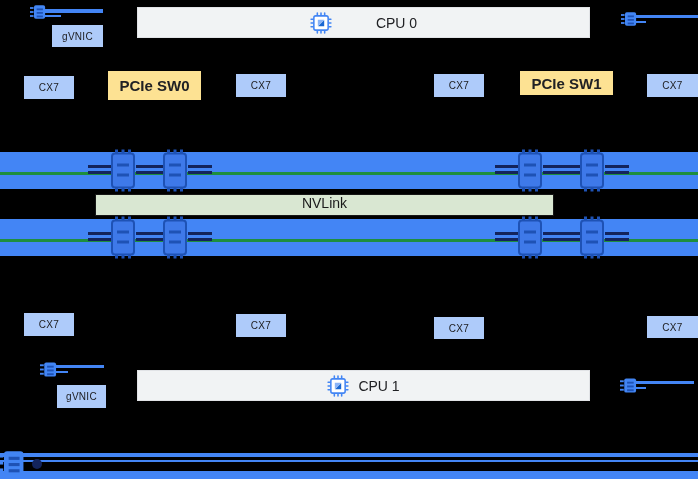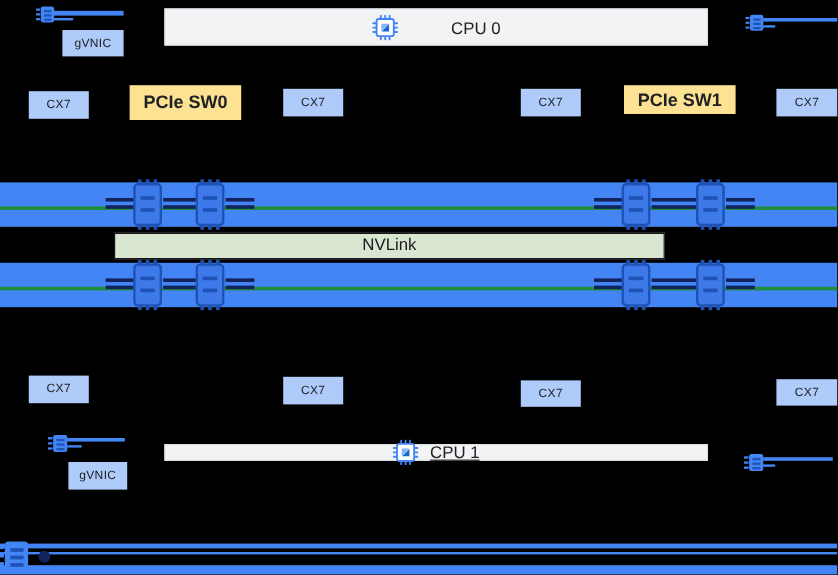--- a/index.html
+++ b/index.html
@@ -181,21 +181,21 @@
         <use href="#sym-nic-chip"></use>
       </svg>
     <div class="hline" style="left:16px;top:4px;width:48px;height:3px;"></div>
     <div class="hline" style="left:16px;top:10px;width:12px;height:2px;"></div>
   </div>
 
   <div class="box blue" style="left:57px;top:385px;width:49px;height:23px;">
     <span>gVNIC</span>
   </div>
 
-  <div class="box cpu" style="left:137px;top:370px;width:453px;height:14px;text-decoration:underline;">
+  <div class="box cpu" style="left:137px;top:370px;width:453px;height:31px;">
     <svg style="width:22px;height:22px;">
         <use href="#sym-cpu-chip"></use>
       </svg>
     <span>CPU 1</span>
   </div>
 
   <div class="uplink" style="left:620px;top:377px;width:78px;height:20px;">
     <svg class="abs" style="left:0;top:0;width:17px;height:17px;">
         <use href="#sym-nic-chip"></use>
       </svg>

